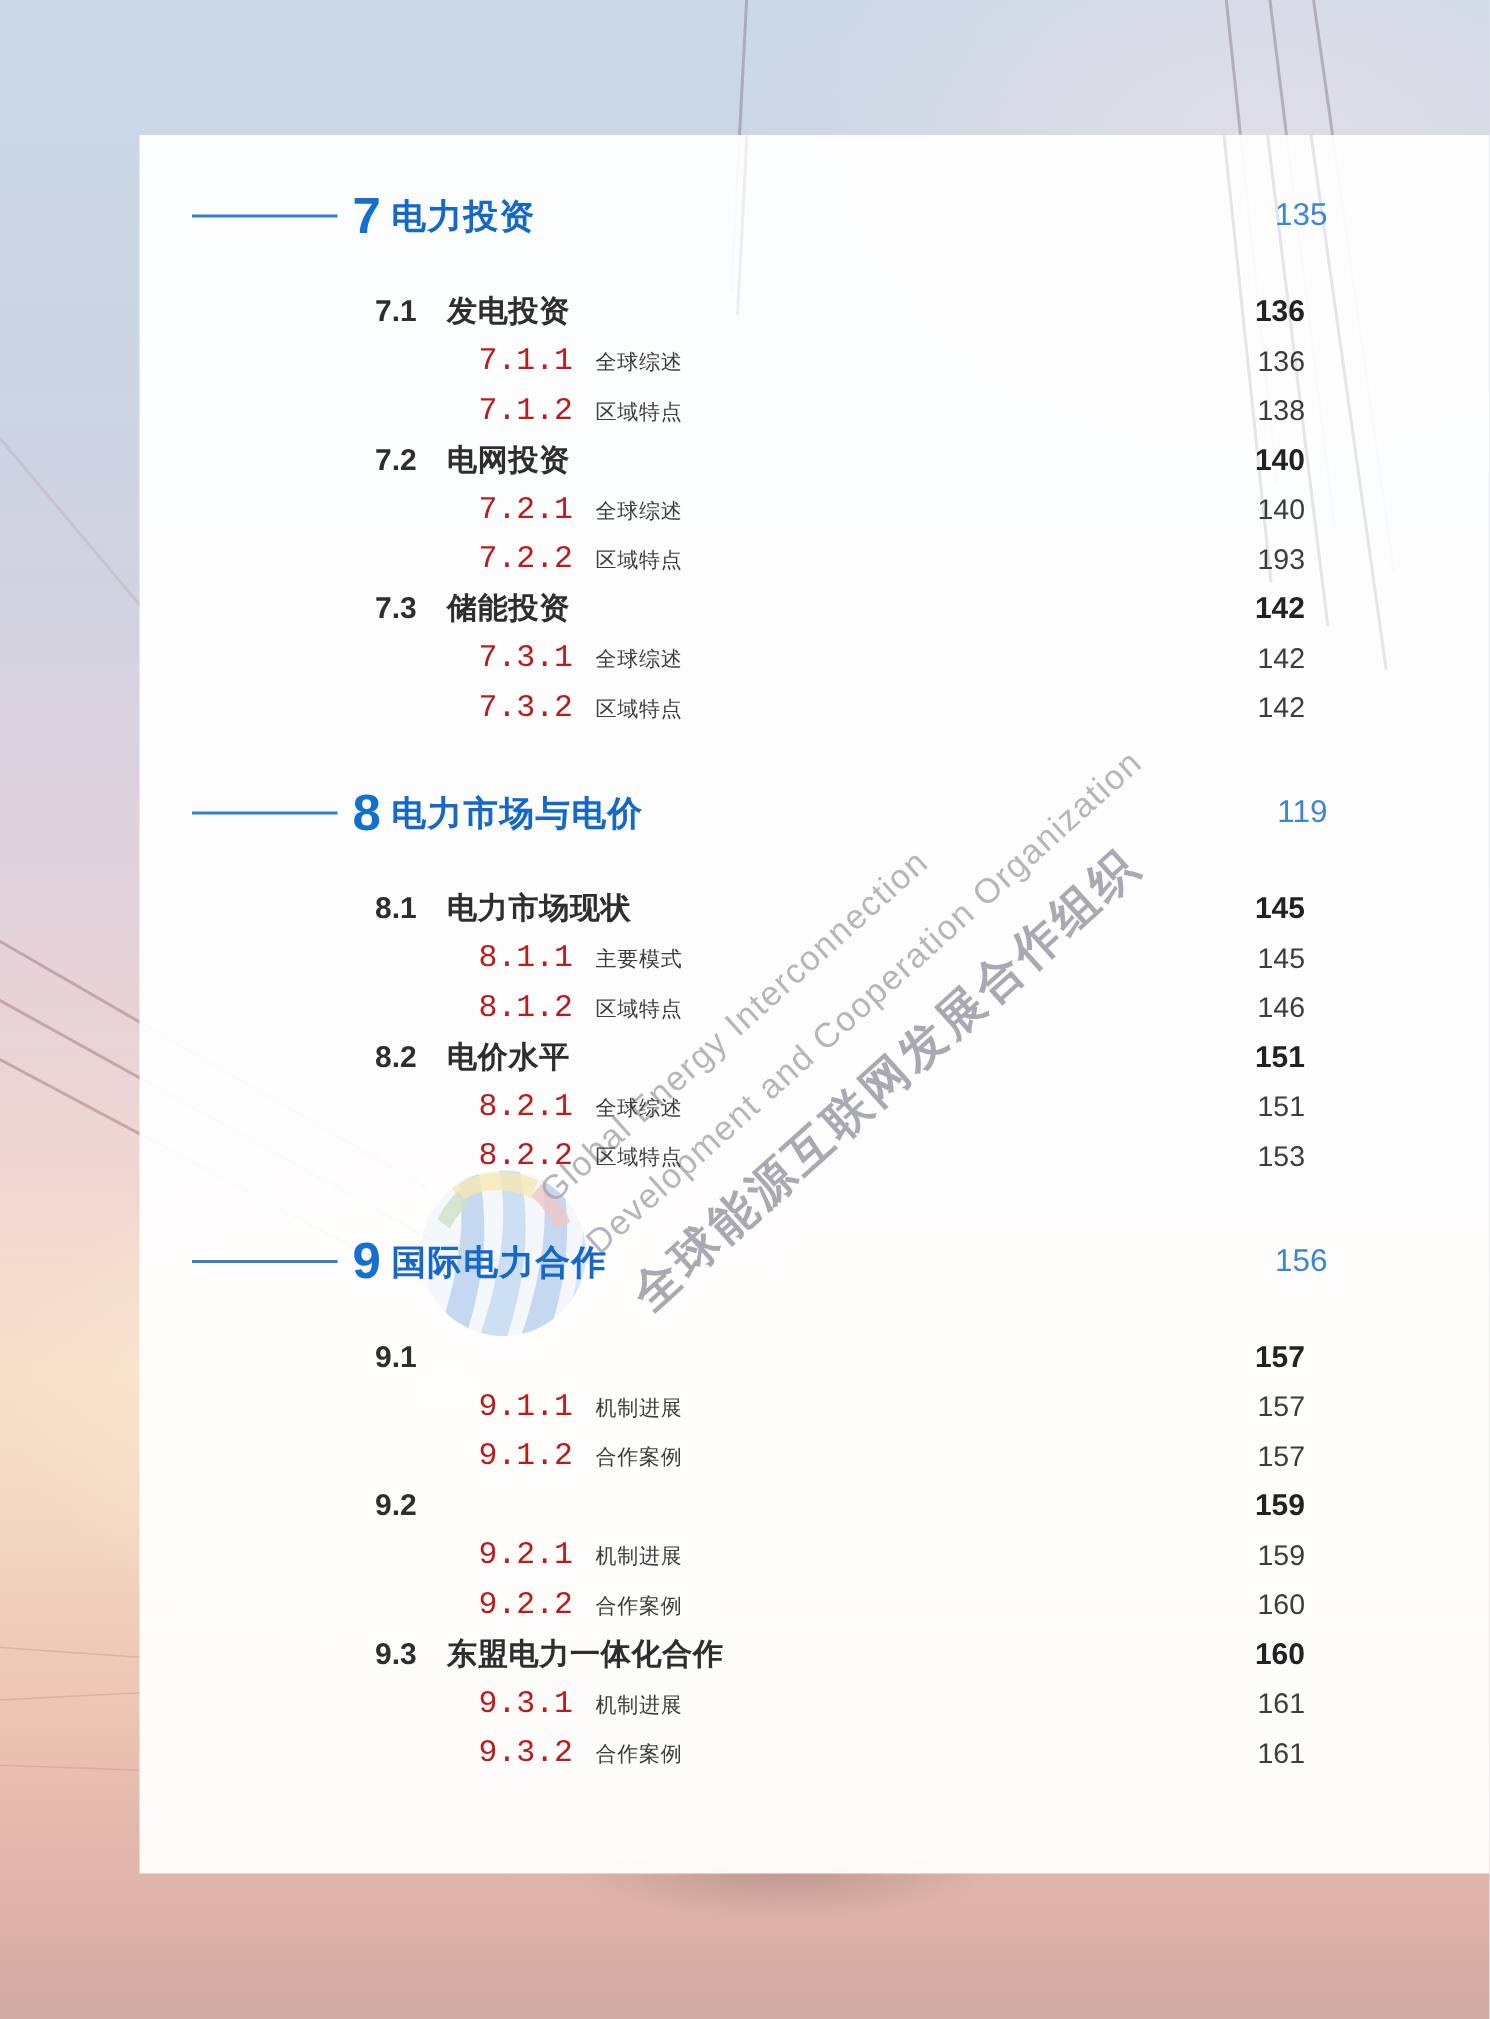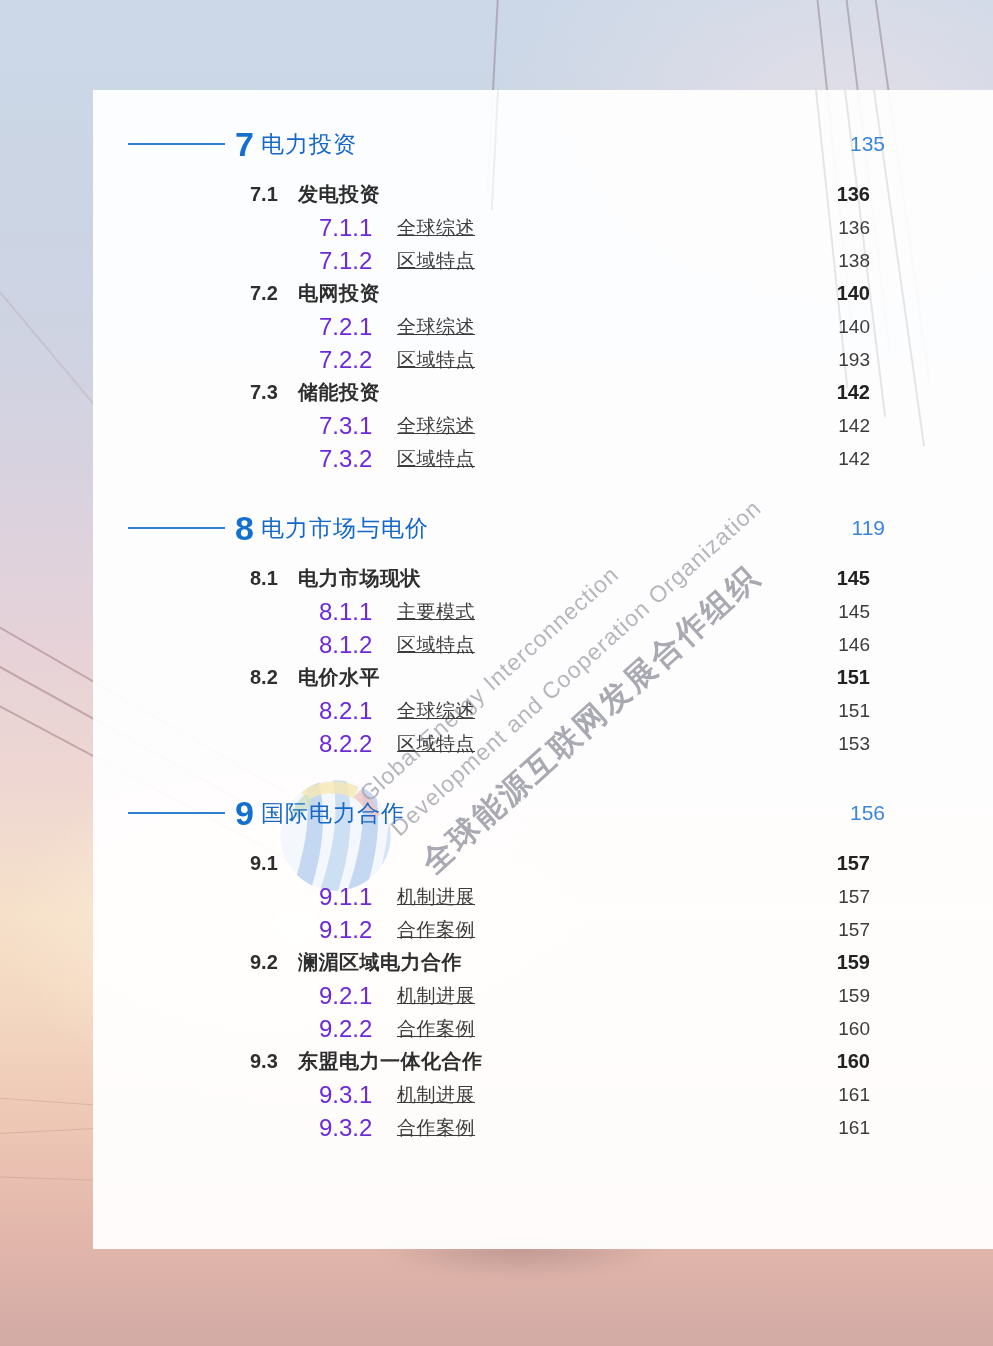--- a/index.html
+++ b/index.html
@@ -41,30 +41,30 @@
   .wm-en{font-size:23px;line-height:46px;letter-spacing:1px;color:#a9aab2;opacity:.85;}
   .wm-cn{font-size:31px;line-height:52px;letter-spacing:3px;color:#9fa0aa;opacity:.9;font-weight:bold;}
   .globe{position:absolute;left:185px;top:688px;width:115px;height:115px;opacity:.5;}
   
   .toc{position:absolute;left:0;top:0;width:100%;padding-top:36px;}
   .section{position:relative;}
   .section + .section{margin-top:35px;}
   .sec-head{position:relative;height:36px;}
   .sec-line{position:absolute;left:35px;top:17px;width:97px;height:2px;background:#2f80d0;}
   .sec-num{position:absolute;left:142px;top:0;line-height:36px;font-size:34px;font-weight:bold;color:#1470d0;}
-  .sec-title{position:absolute;left:168px;top:0;line-height:37px;font-size:23px;font-weight:normal;color:#1567c8;letter-spacing:1px;}
+  .sec-title{position:absolute;left:168px;top:0;line-height:37px;font-size:23px;font-weight:bold;color:#1567c8;letter-spacing:1px;}
   .sec-page{position:absolute;right:108px;top:0;line-height:36px;font-size:21px;color:#3c86d8;}
-  .sec-items{margin-top:16px;}
+  .sec-items{margin-top:30px;}
   .row{position:relative;height:33px;}
   .row span{position:absolute;top:0;line-height:33px;}
   .row.l2 .num{left:157px;font-size:20px;font-weight:bold;color:#2e2e2e;}
   .row.l2 .title{left:205px;font-size:20px;font-weight:bold;color:#2e2e2e;letter-spacing:.5px;}
   .row.l2 .page{right:123px;font-size:20px;font-weight:bold;color:#222;}
-  .row.l3 .num{left:226px;font-size:24px;color:#6d28d9;}
-  .row.l3 .title{left:304px;font-size:19px;color:#3c3c3c;letter-spacing:.5px;text-decoration:underline;}
+  .row.l3 .num{left:226px;font-size:21px;color:#b91c1c;font-family:Liberation Mono, monospace;}
+  .row.l3 .title{left:304px;font-size:14px;color:#3c3c3c;letter-spacing:.5px;}
   .row.l3 .page{right:123px;font-size:19px;color:#3c3c3c;}
 </style>
 </head>
 <body>
 
 <div class="bg">
 
   <div class="pline" style="left:-30px;top:255px;width:230px;height:2px;transform:rotate(50deg);opacity:.35;"></div>
   <div class="pline" style="left:-25px;top:612px;width:360px;height:2px;transform:rotate(30deg);"></div>
   <div class="pline" style="left:-25px;top:652px;width:360px;height:2px;transform:rotate(29deg);"></div>
@@ -223,21 +223,20 @@
     <span class="title">机制进展</span>
     <span class="page">157</span>
   </div>
           <div class="row l3">
     <span class="num">9.1.2</span>
     <span class="title">合作案例</span>
     <span class="page">157</span>
   </div>
           <div class="row l2">
     <span class="num">9.2</span>
-    <span class="title">澜湄区域电力合作</span>
     <span class="page">159</span>
   </div>
           <div class="row l3">
     <span class="num">9.2.1</span>
     <span class="title">机制进展</span>
     <span class="page">159</span>
   </div>
           <div class="row l3">
     <span class="num">9.2.2</span>
     <span class="title">合作案例</span>

